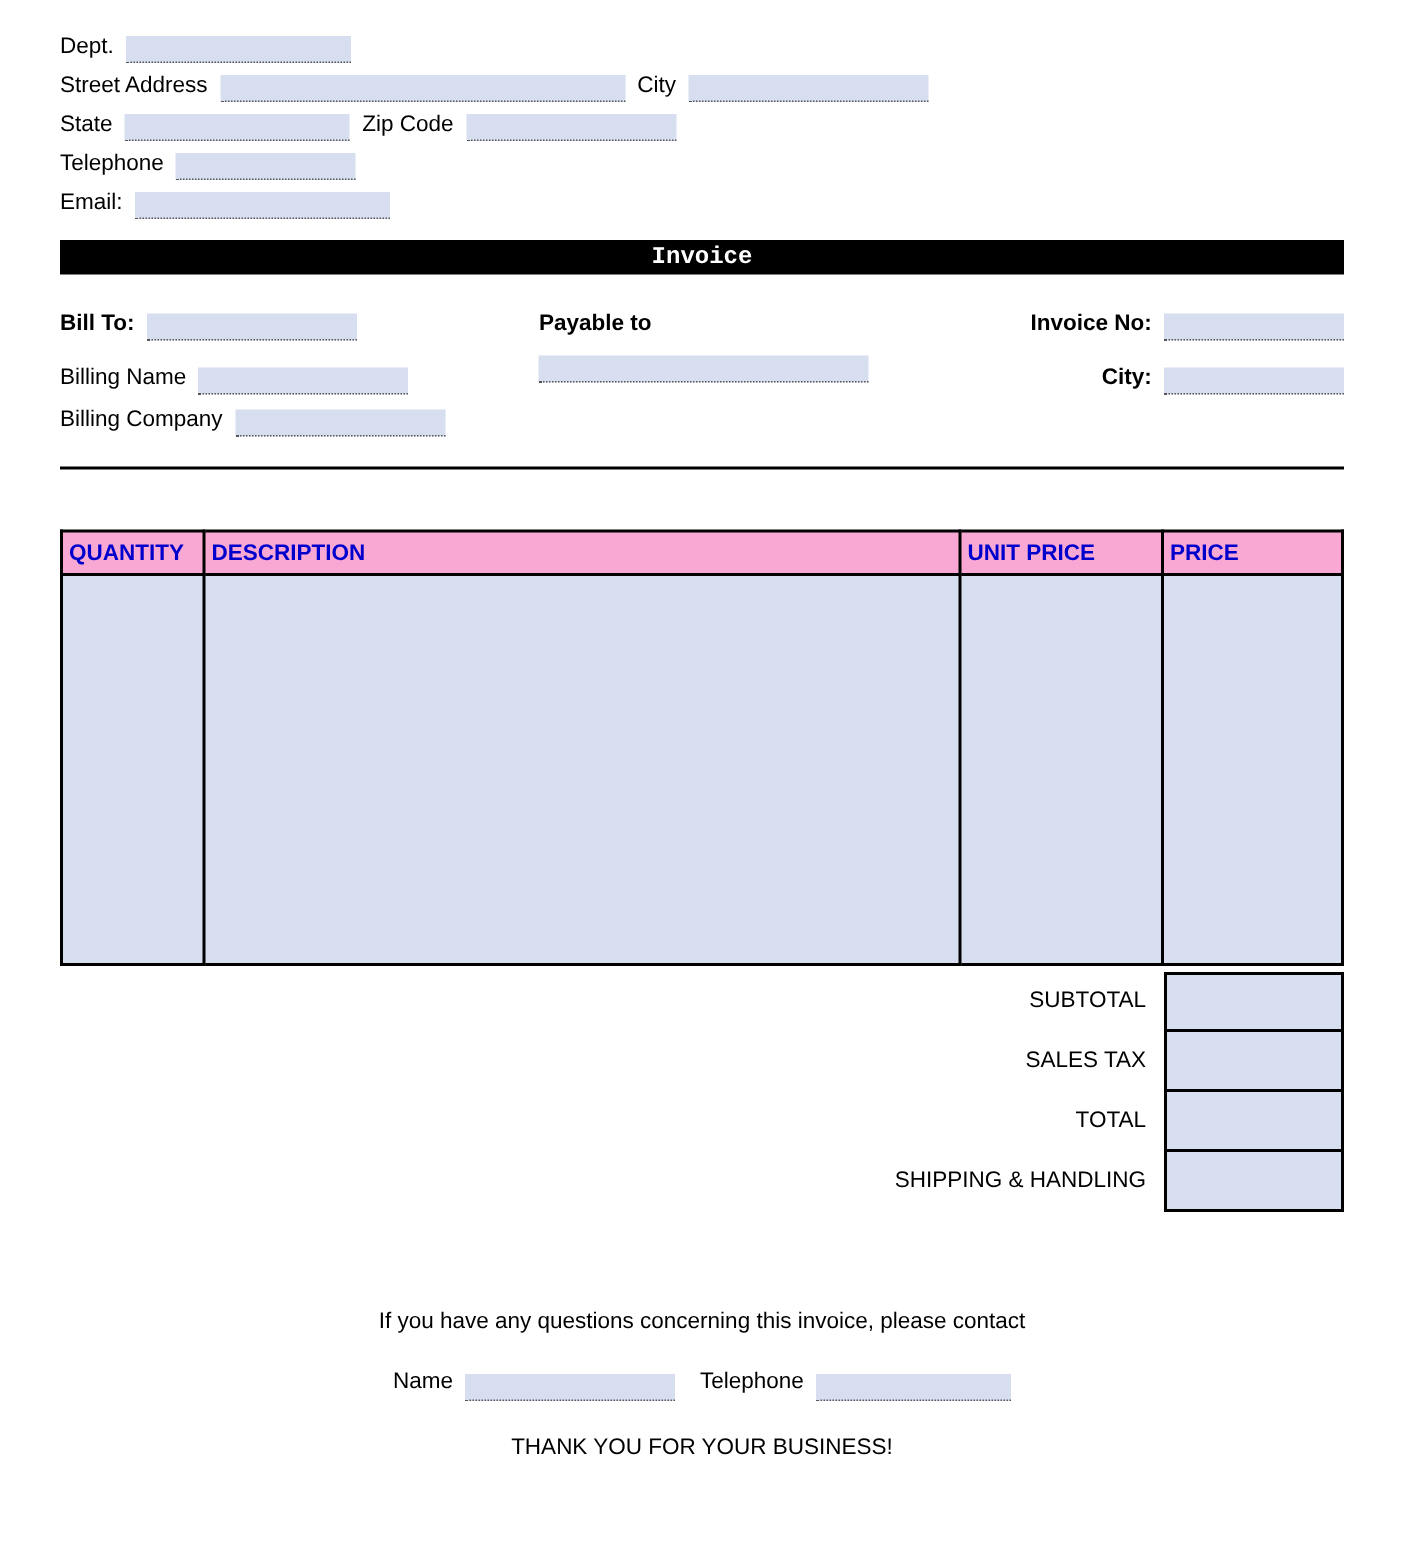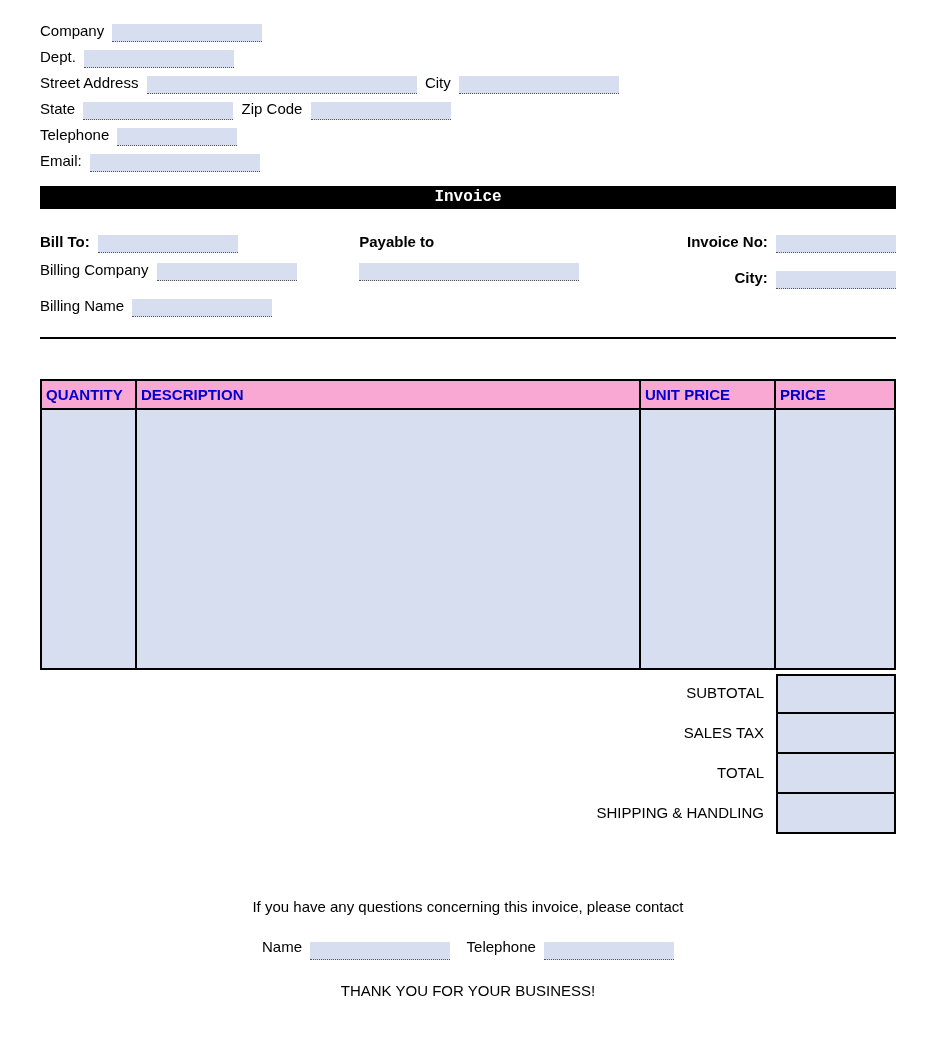--- a/index.html
+++ b/index.html
@@ -99,24 +99,20 @@
     line-height: 26px;
   }
   .footer .contact-line { margin-top: 14px; }
   .footer .thanks { margin-top: 18px; }
 </style>
 </head>
 <body>
 
 <div class="header-fields">
   <div class="field-row">
-    <label>Company</label>
-    <span class="fill" style="width:150px"></span>
-  </div>
-  <div class="field-row">
     <label>Dept.</label>
     <span class="fill" style="width:150px"></span>
   </div>
   <div class="field-row">
     <label>Street Address</label>
     <span class="fill" style="width:270px"></span>
     &nbsp;<label>City</label>
     <span class="fill" style="width:160px"></span>
   </div>
   <div class="field-row">
@@ -136,26 +132,26 @@
 </div>
 
 <div class="title-bar">Invoice</div>
 
 <div class="mid-section">
   <div class="mid-left">
     <div class="field-row">
       <b>Bill To:</b>
       <span class="fill" style="width:140px"></span>
     </div>
-    <div class="field-row">
-      <label>Billing Company</label>
-      <span class="fill" style="width:140px"></span>
-    </div>
     <div class="field-row" style="margin-top:14px">
       <label>Billing Name</label>
+      <span class="fill" style="width:140px"></span>
+    </div>
+    <div class="field-row">
+      <label>Billing Company</label>
       <span class="fill" style="width:140px"></span>
     </div>
   </div>
   <div class="mid-center">
     <div class="field-row">
       <b>Payable to</b>
     </div>
     <div class="field-row">
       <span class="fill" style="width:220px;margin-left:0"></span>
     </div>

